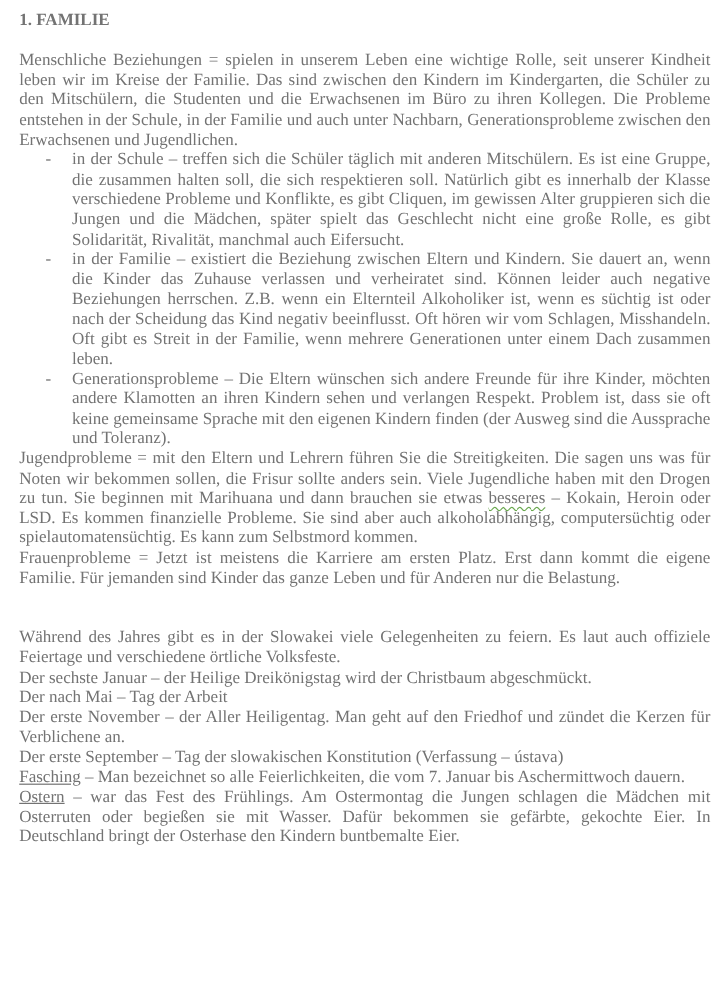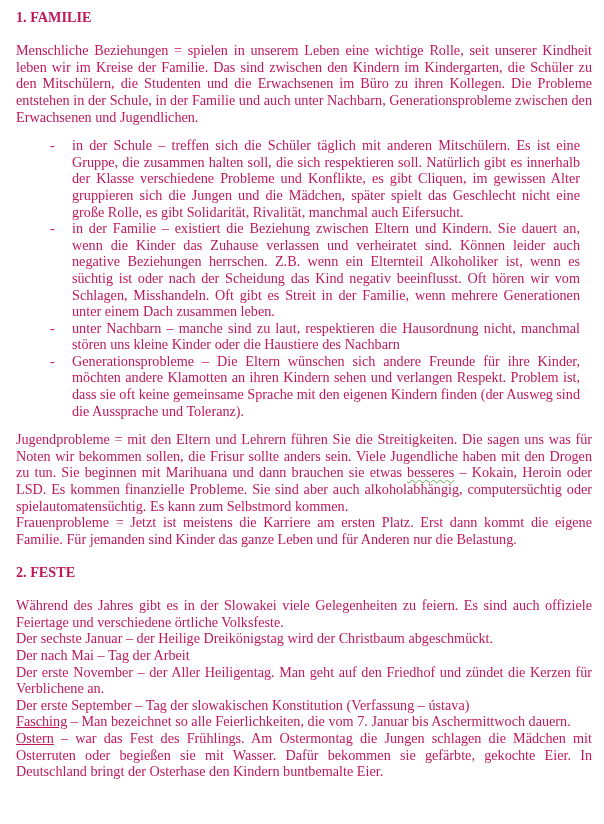--- a/index.html
+++ b/index.html
@@ -1,49 +1,47 @@
 <!DOCTYPE html>
 <html><head>
 <meta charset="utf-8">
 <style>
   html, body { margin:0; padding:0; background:#ffffff; }
   body { width:604px; height:824px; overflow:hidden; }
   .page {
     position:relative; width:604px; height:640px;
     font-family:"Liberation Serif", "DejaVu Serif", serif;
-    font-size:14.2px; line-height:16.6px; color:#be185d;
+    font-size:14.2px; line-height:16.6px; color:#737373;
     box-sizing:border-box; padding:9px 12px 0 16px;
   }
   h2 { font-size:14.2px; font-weight:bold; margin:0; line-height:16.6px; }
   .gap { height:16.6px; }
   p { margin:0; text-align:justify; }
-  ul.dash { list-style:none; margin:12px; padding:0; }
+  ul.dash { list-style:none; margin:0; padding:0; }
   ul.dash li { position:relative; padding-left:44px; text-align:justify; }
   ul.dash li::before { content:"-"; position:absolute; left:22px; top:0; }
   .squiggle { text-decoration: underline wavy #6aa84f; text-decoration-thickness:1px; text-underline-offset:2px; }
   .ul-it { text-decoration:underline; }
 </style>
 </head>
 <body>
 
 <div class="page">
   <h2>1. FAMILIE</h2>
   <div class="gap"></div>
   <p>Menschliche Beziehungen = spielen in unserem Leben eine wichtige Rolle, seit unserer Kindheit leben wir im Kreise der Familie. Das sind zwischen den Kindern im Kindergarten, die Schüler zu den Mitschülern, die Studenten und die Erwachsenen im Büro zu ihren Kollegen. Die Probleme entstehen in der Schule, in der Familie und auch unter Nachbarn, Generationsprobleme zwischen den Erwachsenen und Jugendlichen.</p>
   <ul class="dash">
     <li>in der Schule – treffen sich die Schüler täglich mit anderen Mitschülern. Es ist eine Gruppe, die zusammen halten soll, die sich respektieren soll. Natürlich gibt es innerhalb der Klasse verschiedene Probleme und Konflikte, es gibt Cliquen, im gewissen Alter gruppieren sich die Jungen und die Mädchen, später spielt das Geschlecht nicht eine große Rolle, es gibt Solidarität, Rivalität, manchmal auch Eifersucht.</li>
     <li>in der Familie – existiert die Beziehung zwischen Eltern und Kindern. Sie dauert an, wenn die Kinder das Zuhause verlassen und verheiratet sind. Können leider auch negative Beziehungen herrschen. Z.B. wenn ein Elternteil Alkoholiker ist, wenn es süchtig ist oder nach der Scheidung das Kind negativ beeinflusst. Oft hören wir vom Schlagen, Misshandeln. Oft gibt es Streit in der Familie, wenn mehrere Generationen unter einem Dach zusammen leben.</li>
-    <li>unter Nachbarn – manche sind zu laut, respektieren die Hausordnung nicht, manchmal stören uns kleine Kinder oder die Haustiere des Nachbarn</li>
     <li>Generationsprobleme – Die Eltern wünschen sich andere Freunde für ihre Kinder, möchten andere Klamotten an ihren Kindern sehen und verlangen Respekt. Problem ist, dass sie oft keine gemeinsame Sprache mit den eigenen Kindern finden (der Ausweg sind die Aussprache und Toleranz).</li>
   </ul>
   <p><span>Jugendprobleme = mit den Eltern und Lehrern führen Sie die Streitigkeiten. Die sagen uns was für Noten wir bekommen sollen, die Frisur sollte anders sein. Viele Jugendliche haben mit den Drogen zu tun. Sie beginnen mit Marihuana und dann brauchen sie etwas </span><span class="squiggle">besseres</span><span> – Kokain, Heroin oder LSD. Es kommen finanzielle Probleme. Sie sind aber auch alkoholabhängig, computersüchtig oder spielautomatensüchtig.  Es kann zum Selbstmord kommen.</span></p>
   <p>Frauenprobleme = Jetzt ist meistens die Karriere am ersten Platz. Erst dann kommt die eigene Familie. Für jemanden sind Kinder das ganze Leben und für Anderen nur die Belastung.</p>
   <div class="gap"></div>
-  <h2>2. FESTE</h2>
   <div class="gap"></div>
-  <p>Während des Jahres gibt es in der Slowakei viele Gelegenheiten zu feiern. Es sind auch offiziele Feiertage und verschiedene örtliche Volksfeste.</p>
+  <p>Während des Jahres gibt es in der Slowakei viele Gelegenheiten zu feiern. Es laut auch offiziele Feiertage und verschiedene örtliche Volksfeste.</p>
   <p>Der sechste Januar – der Heilige Dreikönigstag wird der Christbaum abgeschmückt.</p>
   <p>Der nach Mai – Tag der Arbeit</p>
   <p>Der erste November – der Aller Heiligentag. Man geht auf den Friedhof und zündet die Kerzen für Verblichene an.</p>
   <p>Der erste September – Tag der slowakischen Konstitution (Verfassung – ústava)</p>
   <p><span class="ul-it">Fasching</span><span> – Man bezeichnet so alle Feierlichkeiten, die vom 7. Januar bis Aschermittwoch dauern.</span></p>
   <p><span class="ul-it">Ostern</span><span> – war das Fest des Frühlings. Am Ostermontag die Jungen schlagen die Mädchen mit Osterruten oder begießen sie mit Wasser. Dafür bekommen sie gefärbte, gekochte Eier. In Deutschland bringt der Osterhase den Kindern buntbemalte Eier.</span></p>
 </div>
 
 </body></html>

